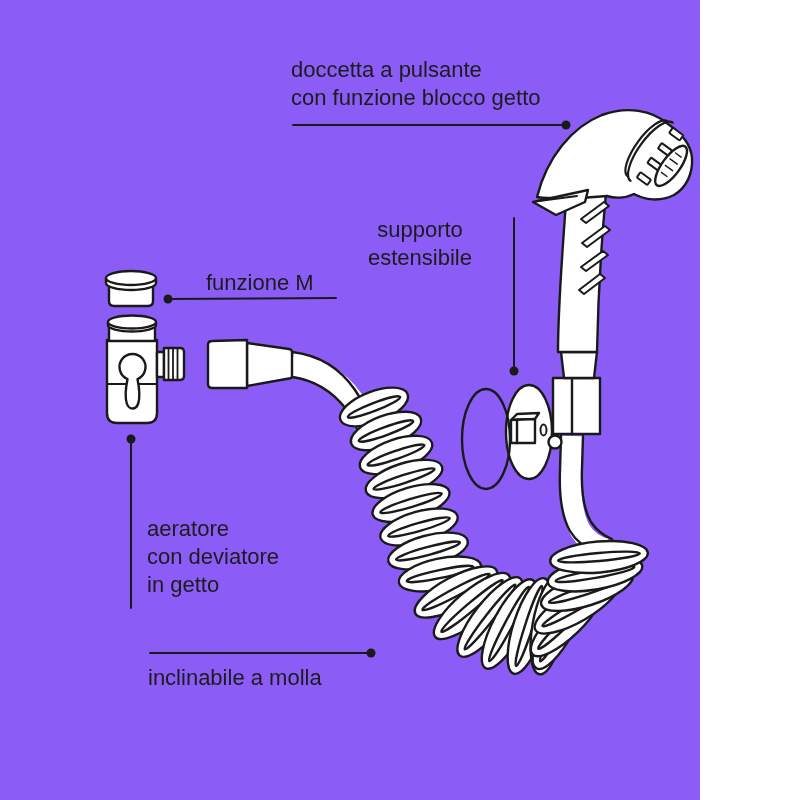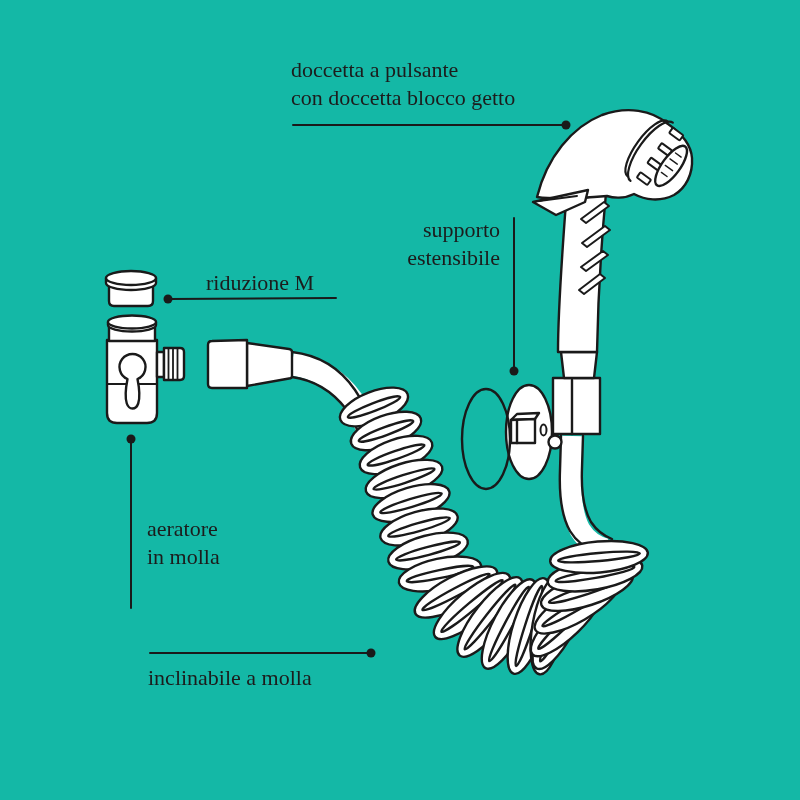--- a/index.html
+++ b/index.html
@@ -1,20 +1,20 @@
 <!DOCTYPE html>
 <html><head>
 <meta charset="utf-8">
 <style>
   html,body{margin:0;padding:0;background:#ffffff;}
-  #stage{position:relative;width:800px;height:800px;background:#14b8a6;overflow:hidden;
-         font-family:Liberation Serif, serif;}
+  #stage{position:relative;width:700px;height:800px;background:#8b5cf6;overflow:hidden;
+         font-family:Liberation Sans, sans-serif;}
   #art{position:absolute;left:0;top:0;}
   .lbl{position:absolute;color:#1c1c1c;font-size:22px;line-height:28px;letter-spacing:0px;white-space:nowrap;}
-  .lbl.right{text-align:right;}
+  .lbl.right{text-align:center;}
 </style>
 </head>
 <body>
 
 <div id="stage">
 
 <svg id="art" width="800" height="800" viewBox="0 0 800 800">
   <g fill="none" stroke="#1a1a1a" stroke-width="2.4" stroke-linecap="round" stroke-linejoin="round">
 
     <g stroke-width="2">
@@ -214,34 +214,35 @@
       <path fill="#ffffff" d="M 109,285 L 109,301 Q 109,306 114,306 L 148,306 Q 153,306 153,301 L 153,285 Z"></path>
       <path fill="#ffffff" d="M 106,278 L 106,283 A 25 7 0 0 0 156,283 L 156,278 Z"></path>
       <ellipse fill="#ffffff" cx="131" cy="278" rx="25" ry="7"></ellipse>
     </g>
 
   </g>
 </svg>
 
 <div class="lbl" style="left:291px; top:56px;">
   <div>doccetta a pulsante</div>
-  <div>con doccetta blocco getto</div>
+  <div>con funzione blocco getto</div>
 </div>
 
 <div class="lbl right" style="left:340px; top:216px; width:160px;">
   <div>supporto</div>
   <div>estensibile</div>
 </div>
 
 <div class="lbl" style="left:206px; top:269px;">
-  <div>riduzione M</div>
+  <div>funzione M</div>
 </div>
 
 <div class="lbl" style="left:147px; top:515px;">
   <div>aeratore</div>
-  <div>in molla</div>
+  <div>con deviatore</div>
+  <div>in getto</div>
 </div>
 
 <div class="lbl" style="left:148px; top:664px;">
   <div>inclinabile a molla</div>
 </div>
 
 </div>
 
 </body></html>

